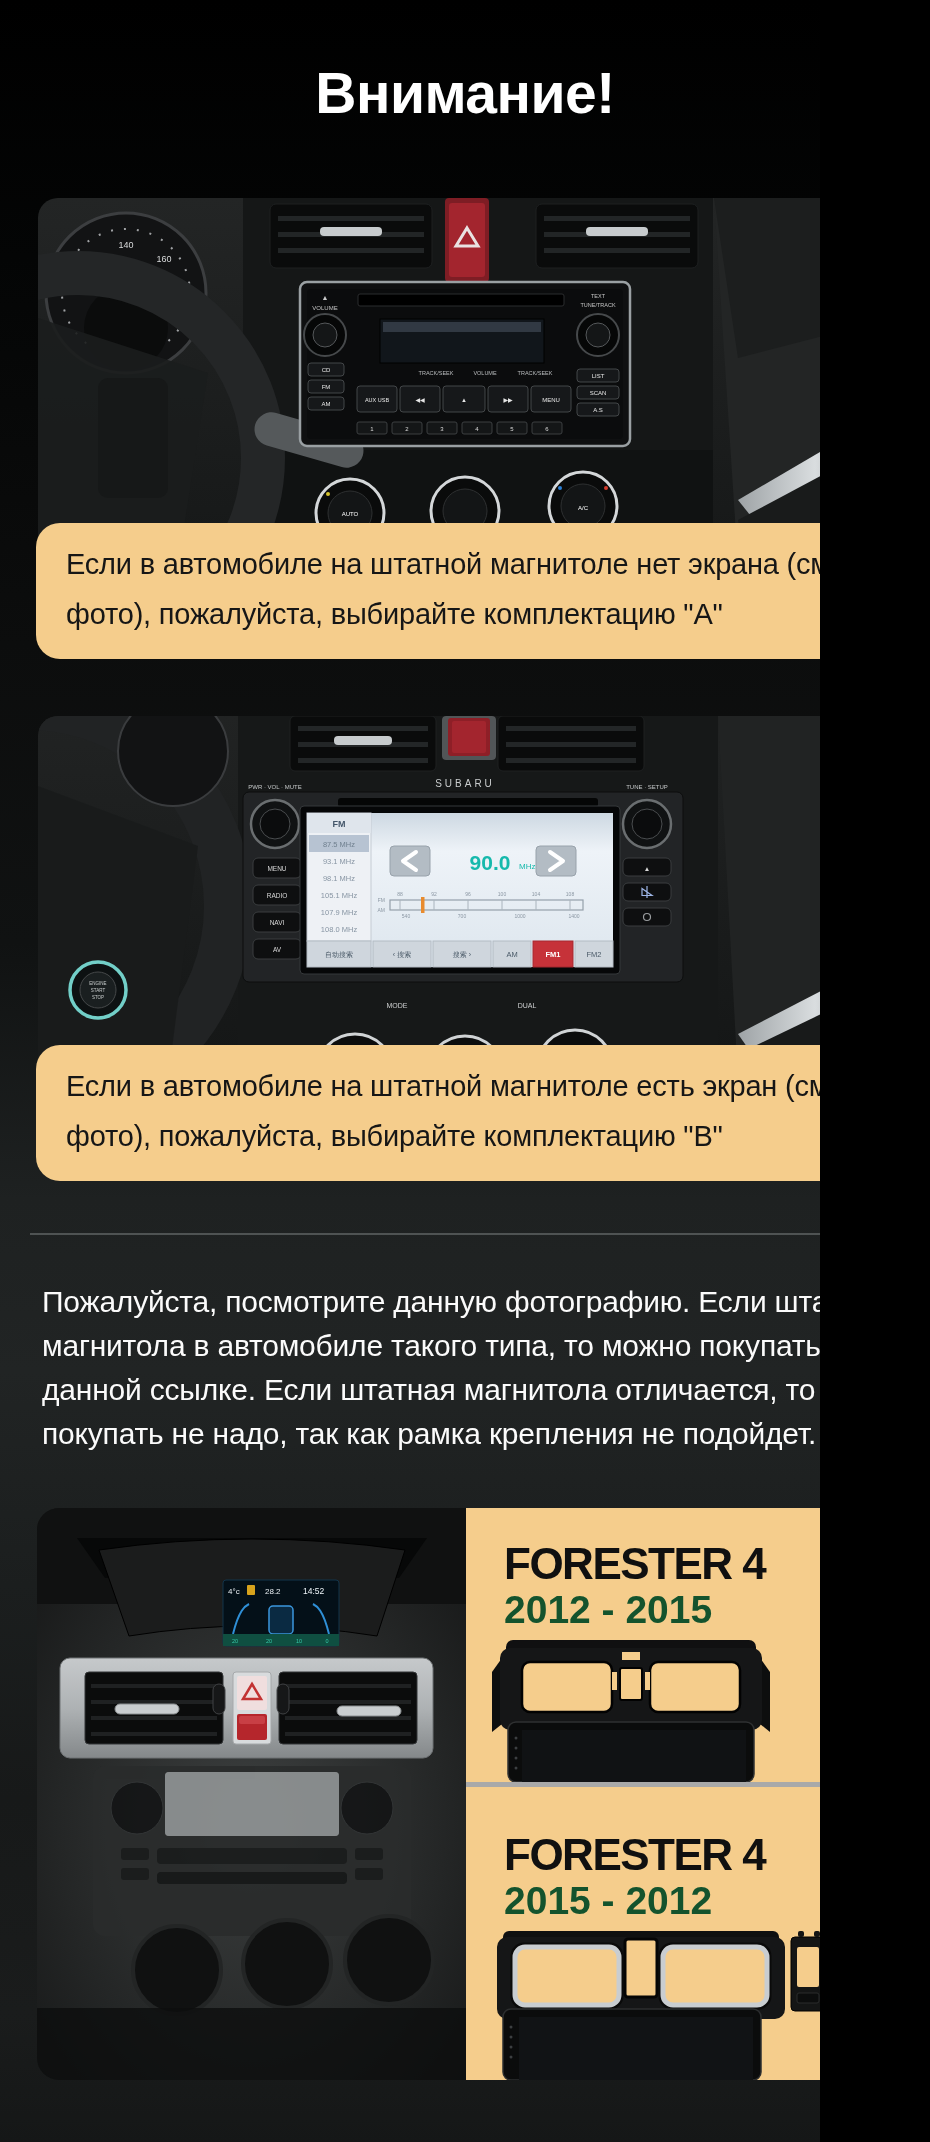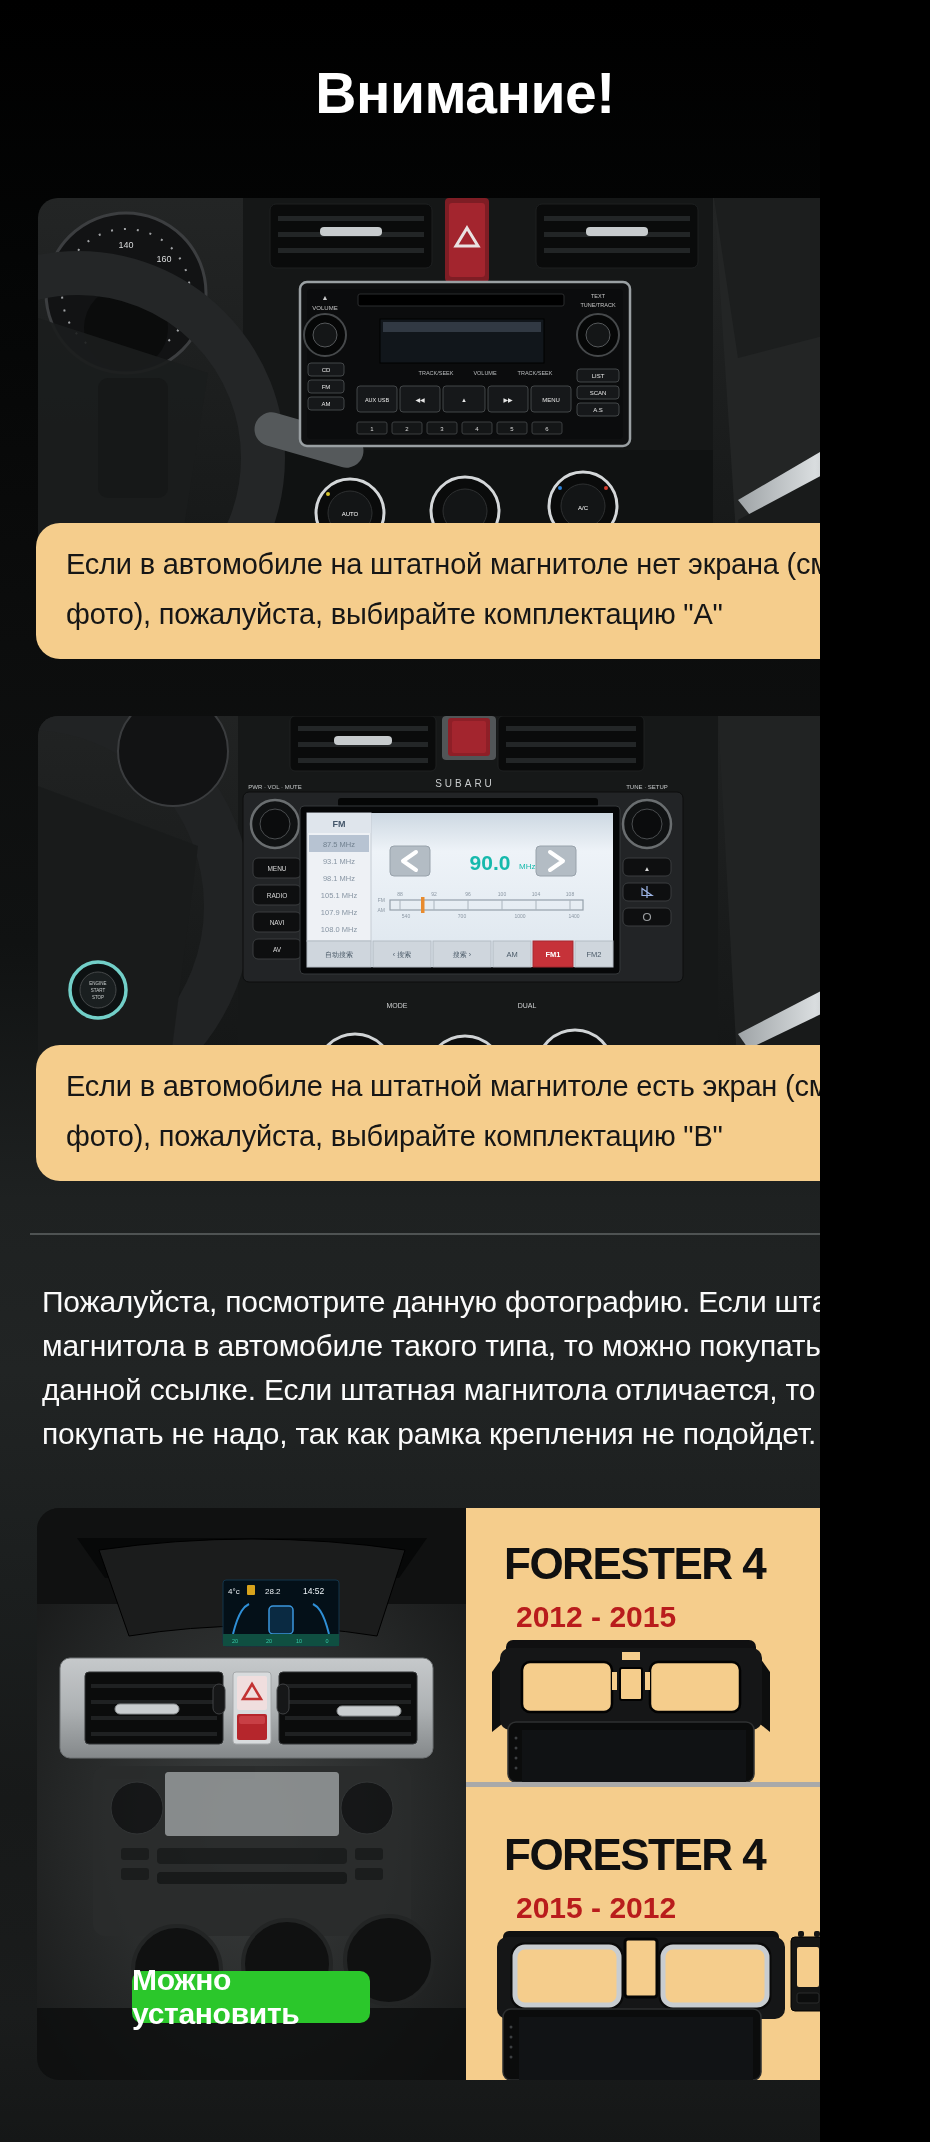--- a/index.html
+++ b/index.html
@@ -36,22 +36,22 @@
   .tan-col{position:absolute;left:429px;top:0;width:422px;height:572px;background:#F5CD8C;text-align:right;}
   .card{position:absolute;left:0;width:422px;overflow:hidden;}
   .card1{top:0;height:274px;}
   .card2{top:279px;height:293px;}
   .card-divider{position:absolute;left:0;top:274px;width:422px;height:5px;background:#A9A9A9;}
   .card-title{
     position:absolute;left:38px;margin:0;color:#101010;
     font-size:44px;font-weight:700;letter-spacing:-1.5px;line-height:1;
   }
   .card-years{
-    position:absolute;left:38px;margin:12px;color:#b91c1c;
-    font-size:30px;font-weight:700;letter-spacing:0;line-height:1;
+    position:absolute;left:38px;margin:0;color:#14532d;
+    font-size:39px;font-weight:700;letter-spacing:0;line-height:1;
   }
   .frame-svg{position:absolute;display:block;}
   .badge{position:absolute;width:50px;height:50px;}
   .c1-title{top:34px;} .c1-years{top:82px;}
   .c2-title{top:46px;} .c2-years{top:94px;}
 </style>
 </head>
 <body>
 
 <div class="page">
@@ -442,23 +442,20 @@
           <rect x="318" y="340" width="28" height="12" rx="3" fill="#1a1c1c"></rect>
           <rect x="318" y="360" width="28" height="12" rx="3" fill="#1a1c1c"></rect>
         </g>
         <g>
           <circle cx="140" cy="462" r="44" fill="#101111" stroke="#232525" stroke-width="4"></circle>
           <circle cx="250" cy="456" r="44" fill="#101111" stroke="#232525" stroke-width="4"></circle>
           <circle cx="352" cy="452" r="44" fill="#101111" stroke="#232525" stroke-width="4"></circle>
         </g>
         <rect x="0" y="500" width="429" height="72" fill="#0d0e0e" opacity=".8"></rect>
       </svg>
-      <div class="install-badge">
-        <span>Можно установить</span>
-      </div>
     </div>
 
     <div class="tan-col">
 
       <div class="card card1">
         <h2 class="card-title c1-title">FORESTER 4</h2>
         <h3 class="card-years c1-years">2012 - 2015</h3>
         <svg class="frame-svg" style="left:26px;top:130px;" width="278" height="144" viewBox="0 0 278 144">
           <rect x="14" y="2" width="250" height="16" rx="7" fill="#101011"></rect>
           <path d="M0 34 L10 20 V86 L0 94 Z" fill="#0d0e0e"></path>

